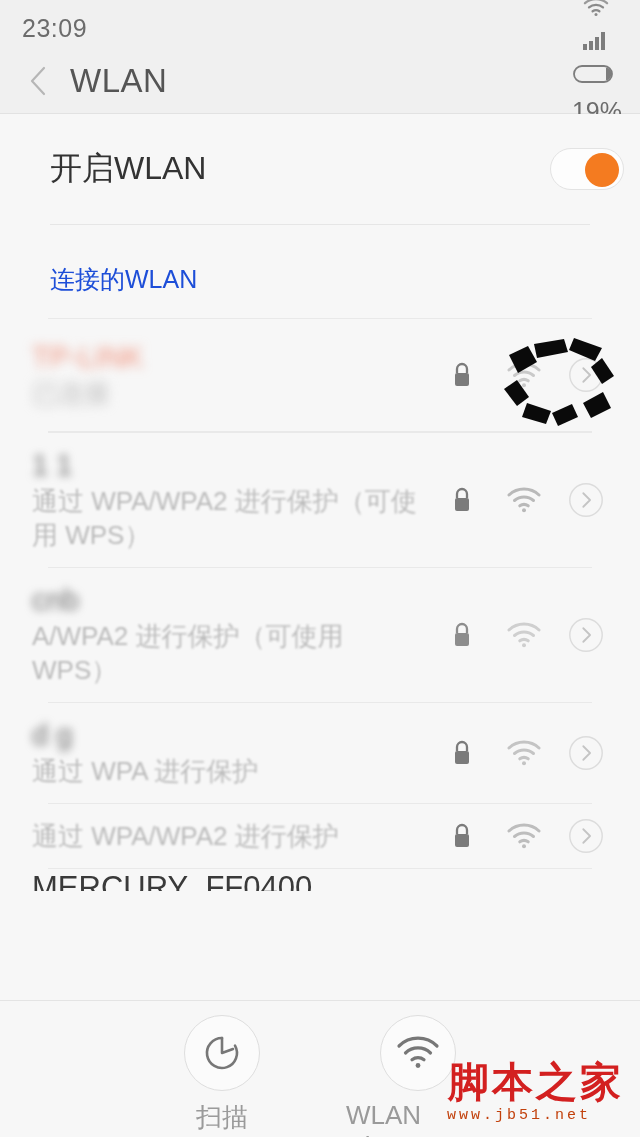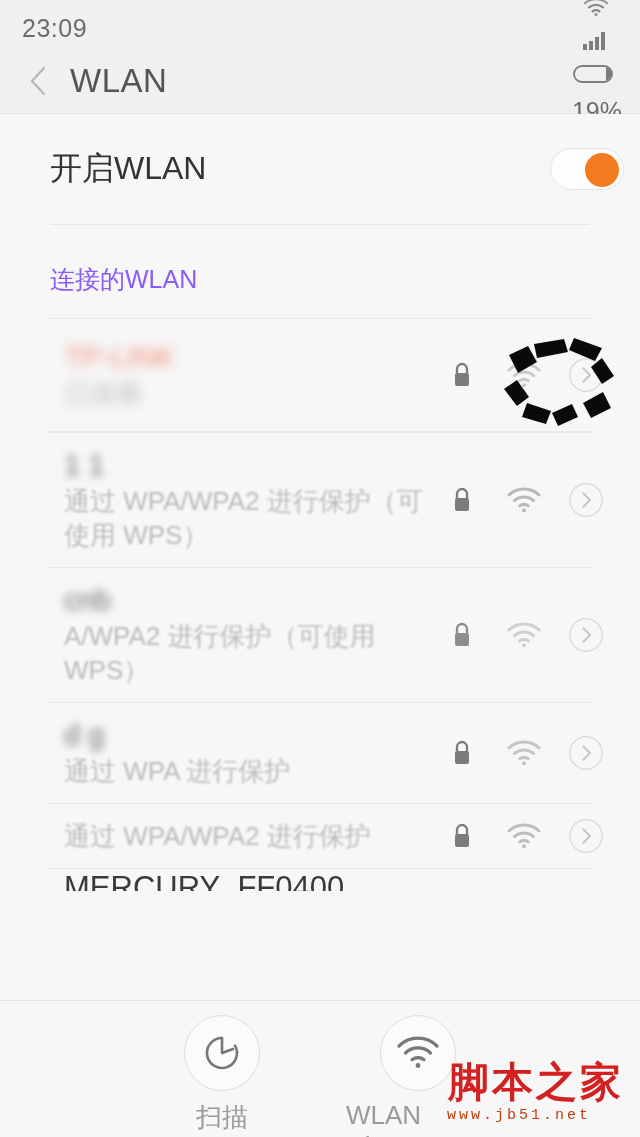--- a/index.html
+++ b/index.html
@@ -43,28 +43,28 @@
     background:#fdfdfd; border:1px solid #e3e3e3; position:relative;
   }
   .switch .knob {
     position:absolute; top:4px; right:4px;
     width:34px; height:34px; border-radius:50%;
     background:#f47b20;
   }
   .hr { height:1px; background:#e6e6e6; margin:0 50px; }
 
   .section-title {
-    font-size:25px; color:#8b5cf6; padding:38px 0 22px 50px;
+    font-size:25px; color:#1d4ed8; padding:38px 0 22px 50px;
     filter:blur(.35px);
   }
 
   
   .net-row {
     display:flex; align-items:center;
-    padding:0 36px 0 64px;
+    padding:0 36px 0 32px;
     position:relative;
     justify-content:center;
   }
   .net-texts { flex:1; min-width:0; padding:14px 0; }
   .ssid { font-size:29px; line-height:1.25; color:#6e6e6e; }
   .ssid.connected { color:#f0907a; }
   .sub { font-size:26px; line-height:1.3; color:#bbb; margin-top:2px; }
   .blur1 { filter:blur(4.5px); }
   .blur2 { filter:blur(5.5px); }
   .blur-light { filter:blur(1.1px); }

